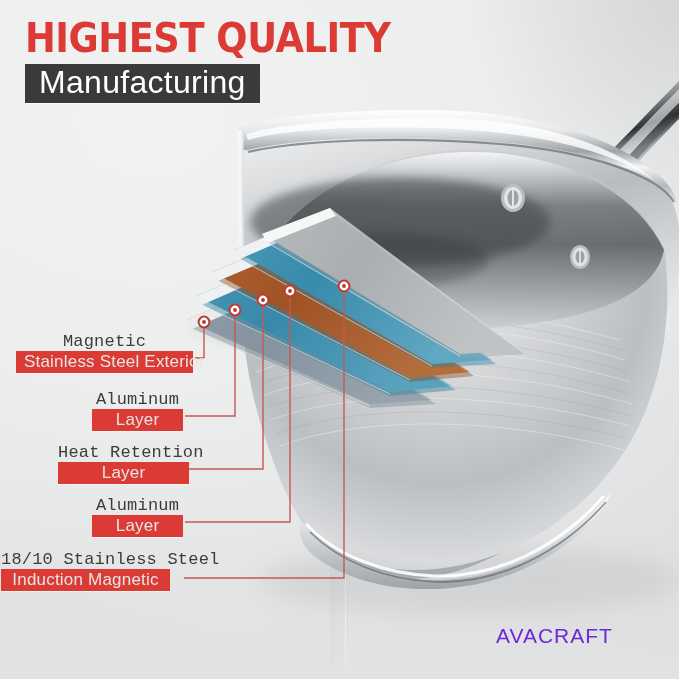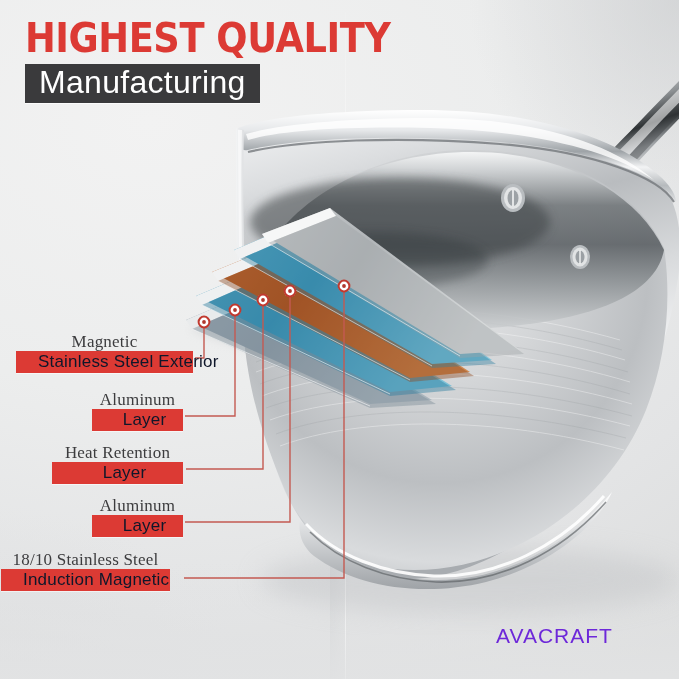--- a/index.html
+++ b/index.html
@@ -49,30 +49,30 @@
   }
 
   
   .pan-wrap{position:absolute;left:0;top:0;width:679px;height:679px;}
 
   
   .callout-svg{position:absolute;left:0;top:0;width:679px;height:679px;pointer-events:none;}
 
   .lbl{position:absolute;}
   .lbl-top{
-    font-family:Liberation Serif, serif;
+    font-family:Liberation Mono, monospace;
     font-size:17px;line-height:19px;color:#3c3c3e;
     text-align:center;white-space:nowrap;
     letter-spacing:.2px;
   }
   .lbl-box{
-    background:#dc3a34;color:#0f172a;
+    background:#dc3a34;color:#e5e5e5;
     font-family:"Liberation Sans", sans-serif;
     font-size:17px;line-height:19px;
-    padding:1px 8px 2px 22px;
+    padding:1px 8px 2px 8px;
     text-align:center;white-space:nowrap;
     letter-spacing:.2px;
     box-shadow:0 1px 0 rgba(255,255,255,.55);
   }
 
   
   .logo{
     position:absolute;left:496px;top:624px;
     font-family:"Liberation Sans", sans-serif;
     font-size:21px;letter-spacing:1px;
@@ -370,21 +370,21 @@
   <div class="lbl" style="left:16px;top:332px;width:177px;">
     <div class="lbl-top">Magnetic</div>
     <div class="lbl-box">Stainless Steel Exterior</div>
   </div>
 
   <div class="lbl" style="left:92px;top:390px;width:91px;">
     <div class="lbl-top">Aluminum</div>
     <div class="lbl-box">Layer</div>
   </div>
 
-  <div class="lbl" style="left:52px;top:443px;width:131px;">
+  <div class="lbl" style="left:58px;top:443px;width:131px;">
     <div class="lbl-top">Heat Retention</div>
     <div class="lbl-box">Layer</div>
   </div>
 
   <div class="lbl" style="left:92px;top:496px;width:91px;">
     <div class="lbl-top">Aluminum</div>
     <div class="lbl-box">Layer</div>
   </div>
 
   <div class="lbl" style="left:1px;top:550px;width:169px;">

